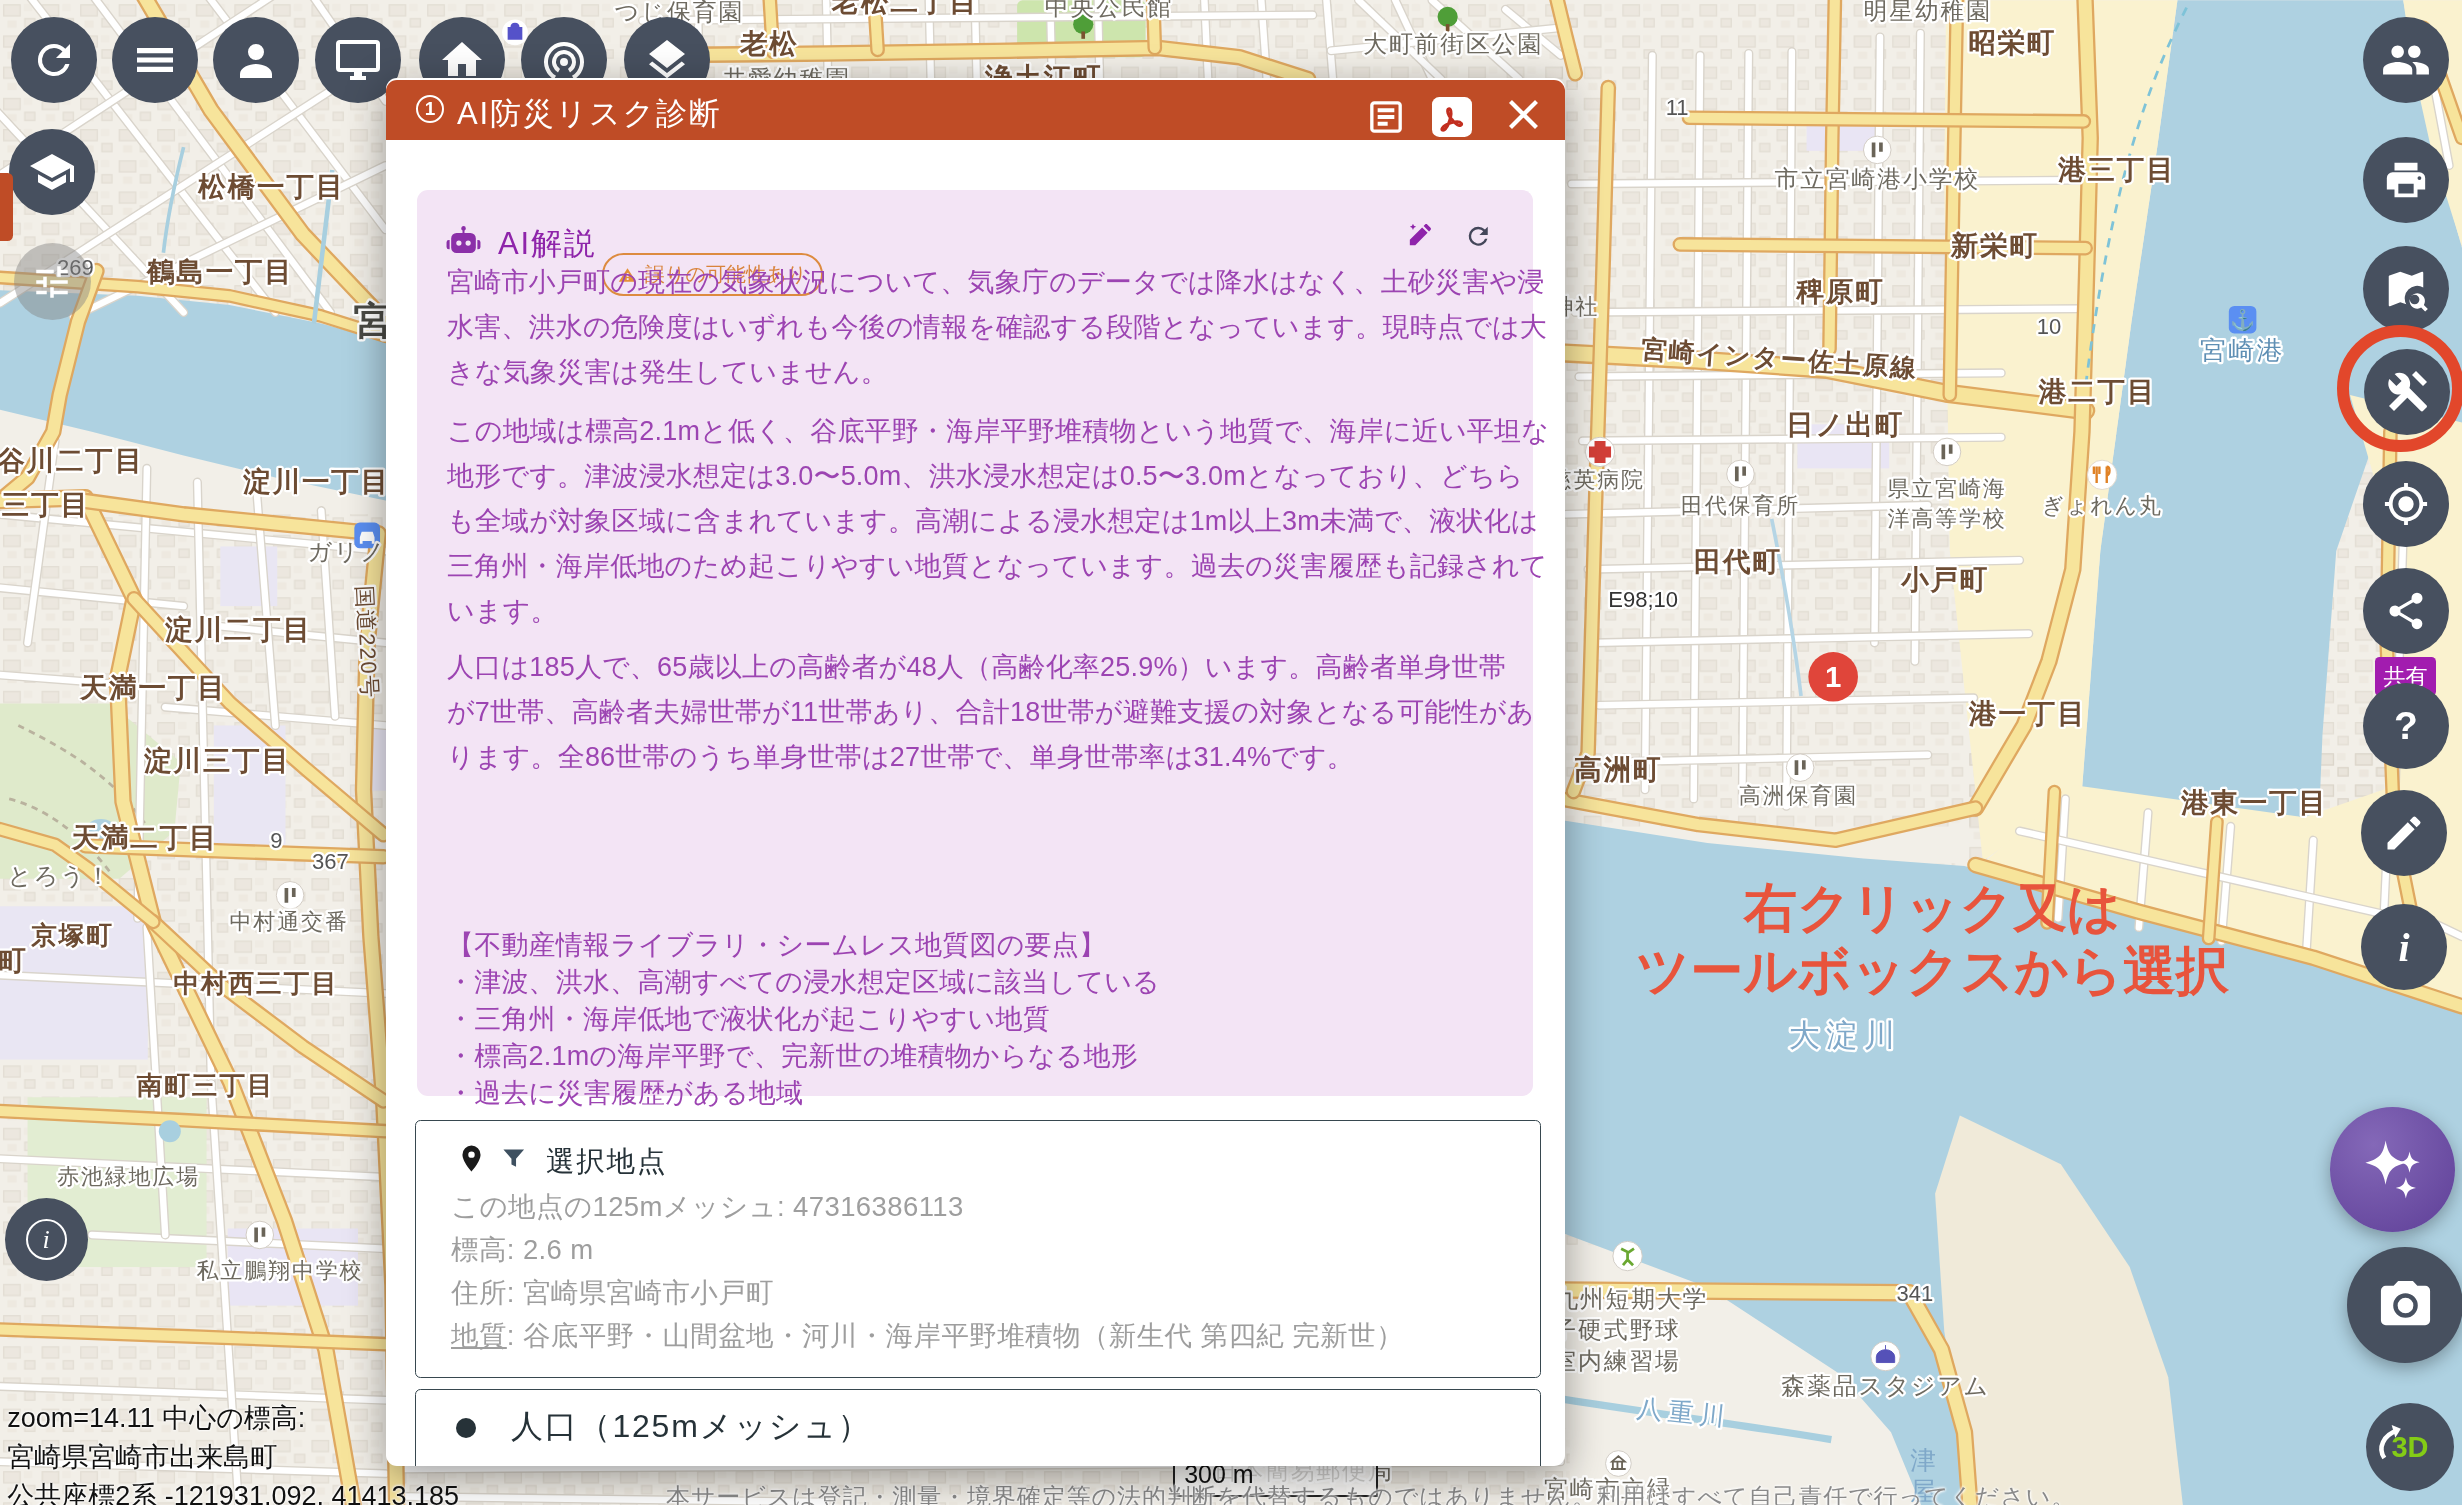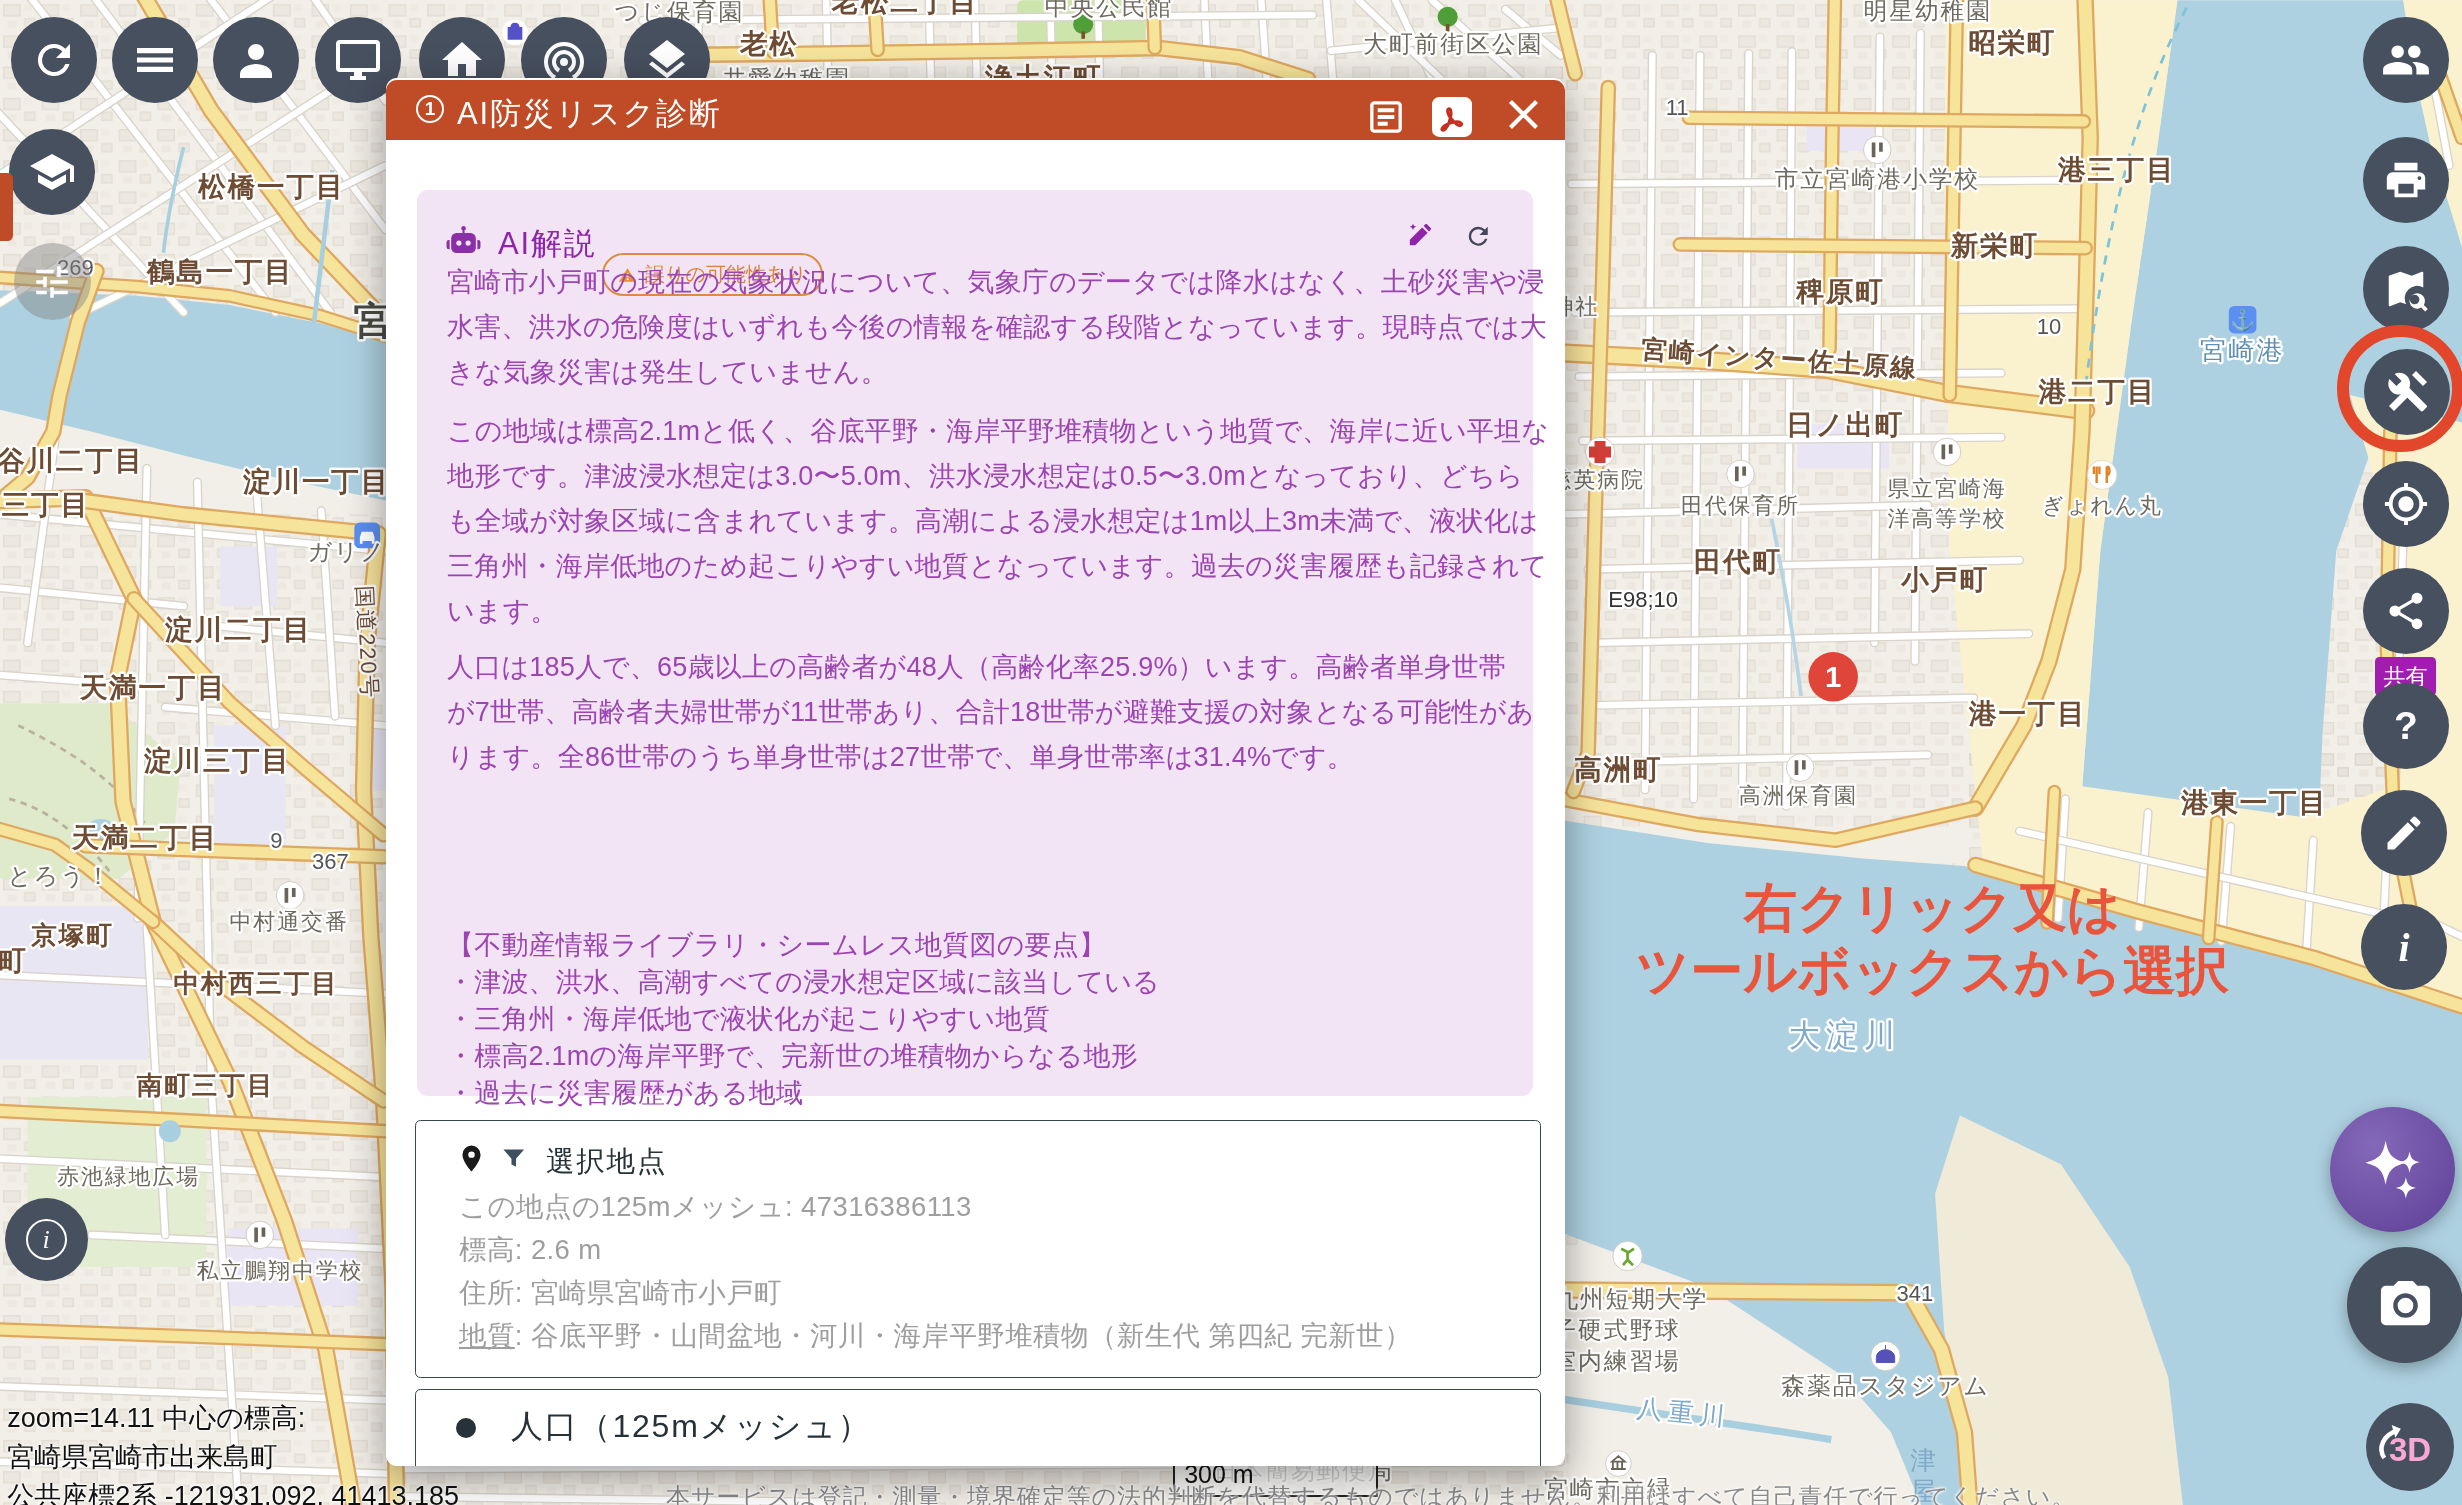--- a/index.html
+++ b/index.html
@@ -7,21 +7,21 @@
   #map{position:absolute;left:0;top:0;z-index:1;}
   .btn{position:absolute;border-radius:50%;background:#47505f;z-index:10;display:flex;align-items:center;justify-content:center;}
   #dialog{position:absolute;left:386px;top:78px;width:1179px;height:1388px;background:#fff;border-radius:11px;box-shadow:0 11px 40px rgba(0,0,0,.38);z-index:20;overflow:hidden;}
   #dhead{position:absolute;left:0;top:1.8px;width:100%;height:60px;background:#bf4c26;border-radius:11px 11px 0 0;color:#fff;}
   .numc{position:absolute;left:30px;top:15.6px;width:24px;height:24px;border:2.8px solid #fff;border-radius:50%;color:#fff;font-size:19px;line-height:24px;text-align:center;font-weight:bold;}
   #dtitle{position:absolute;left:71px;top:13px;font-size:31px;letter-spacing:1.8px;}
   #aibox{position:absolute;left:31px;top:112px;width:1116px;height:906px;background:#f3e4f5;border-radius:11px;}
   .ptxt{position:absolute;left:30px;font-size:27px;line-height:45px;color:#9c44b2;white-space:nowrap;letter-spacing:0.2px;}
   .ptxt2{position:absolute;left:30px;font-size:27px;line-height:37px;color:#9c44b2;white-space:nowrap;letter-spacing:0.2px;margin-top:26px;}
   .graybox{position:absolute;left:29px;width:1124px;background:#fff;border:1.8px solid #37474f;border-radius:5.5px;}
-  .glin{position:absolute;left:35px;font-size:27.5px;color:#9e9e9e;letter-spacing:0.4px;white-space:nowrap;margin-left:8px;}
+  .glin{position:absolute;left:35px;font-size:27.5px;color:#9e9e9e;letter-spacing:0.4px;white-space:nowrap;}
   .halo{text-shadow:0 0 2.8px #fff,0 0 2.8px #fff,0 0 3.7px #fff;}
 </style>
 </head>
 <body>
 <div id="stage">
 <svg id="map" width="2462" height="1506" viewBox="0 0 2682 1640">
 <defs>
 <pattern id="bl" width="42" height="34" patternUnits="userSpaceOnUse">
           <rect x="4" y="5" width="18" height="12" fill="#e7e1d7" stroke="#d6cfc3" stroke-width="1.4"></rect>
           <rect x="27" y="20" width="11" height="9" fill="#e7e1d7" stroke="#d6cfc3" stroke-width="1.4"></rect>
@@ -467,21 +467,21 @@
 <path fill="#fff" d="M64 58 C65.5 66 67.5 68 75 69.5 C67.5 71 65.5 73 64 81 C62.5 73 60.5 71 53 69.5 C60.5 68 62.5 66 64 58z"></path>
       </svg>
     </div>
 <div class="btn" style="left:2347px;top:1247px;width:116px;height:116px;background:#47505f;z-index:10;box-shadow:0 5.5px 16.5px rgba(0,0,0,.3);">
       <svg width="59" height="59" viewBox="0 0 24 24">
         <path fill="#fff" d="M12 15.2a3.2 3.2 0 1 0-3.2-3.2 3.2 3.2 0 0 0 3.2 3.2zM9 2 7.17 4H4a2 2 0 0 0-2 2v12a2 2 0 0 0 2 2h16a2 2 0 0 0 2-2V6a2 2 0 0 0-2-2h-3.17L15 2zm3 15a5 5 0 1 1 5-5 5 5 0 0 1-5 5z"></path>
       </svg>
     </div>
 <div class="btn" style="left:2366px;top:1403px;width:88px;height:88px;background:#47505f;z-index:10;">
       <div style="position:relative;width:88px;height:88px;">
-        <div style="position:absolute;left:0;top:27.5px;width:88px;text-align:center;color:#f9a8d4;font-size:33px;font-weight:bold;">3D</div>
+        <div style="position:absolute;left:0;top:27.5px;width:88px;text-align:center;color:#84cc16;font-size:29px;font-weight:bold;">3D</div>
 <svg width="88" height="88" viewBox="0 0 96 96" style="position:absolute;left:0;top:0;">
           <path d="M20 60 a29 22 0 0 1 14-30" fill="none" stroke="#fff" stroke-width="5"></path>
           <path d="M28 24l10 4-6 10z" fill="#fff"></path>
         </svg>
       </div>
     </div>
 <div id="dialog">
 <div id="dhead">
 <div class="numc">1</div>
 <div id="dtitle">AI防災リスク診断</div>

